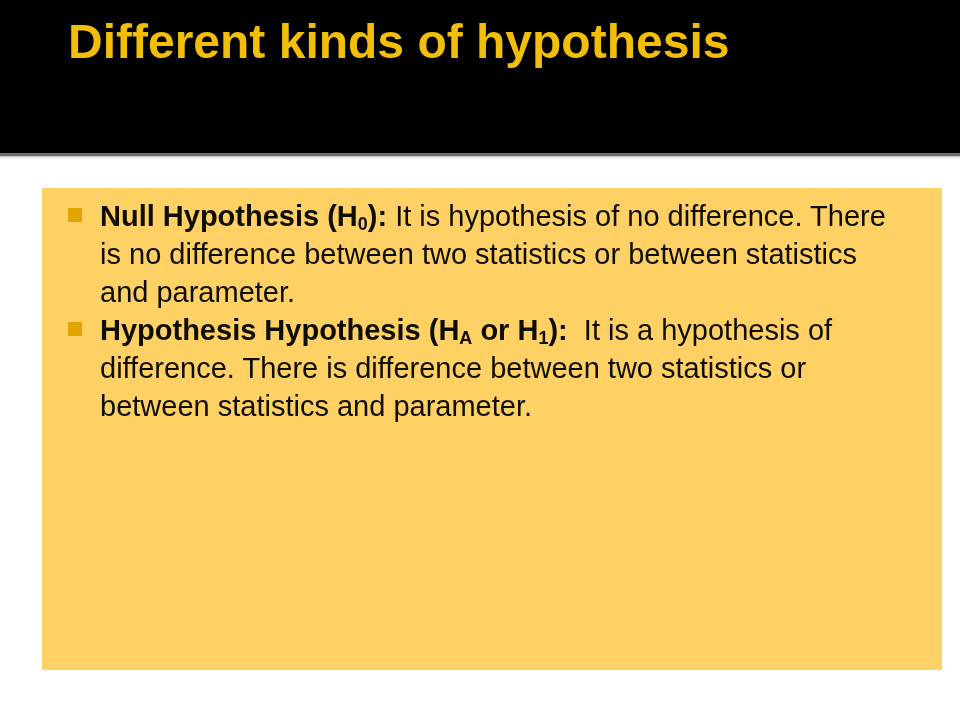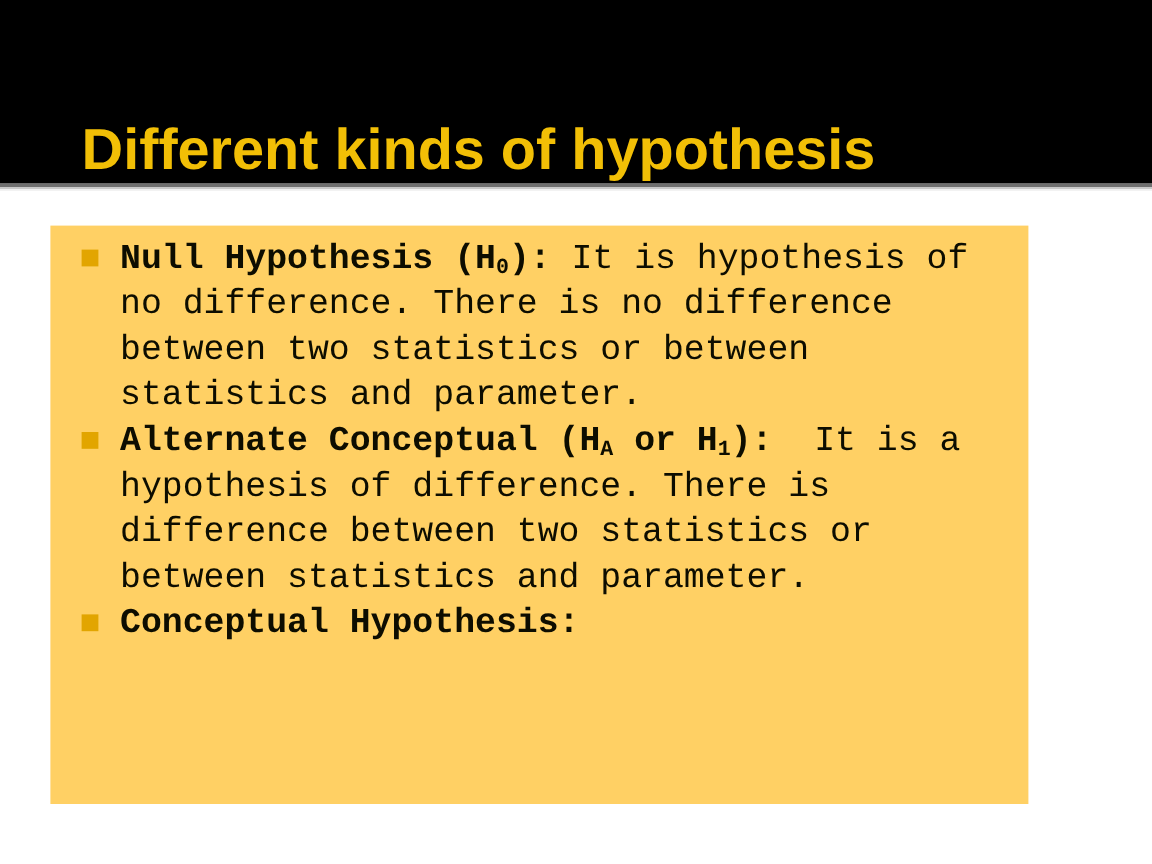--- a/index.html
+++ b/index.html
@@ -15,46 +15,45 @@
     background: var(--page-bg, #ffffff);
     overflow: hidden;
   }
   .slide-header {
     position: absolute;
     left: 0; top: 0;
     width: 960px;
     height: 153px;
     background: var(--header-bg, #000000);
     display: flex;
-    align-items: flex-end;
+    align-items: flex-start;
   }
   .slide-header h1 {
     margin: 0 0 0 68px;
     padding-top: 14px;
     font-size: 48px;
     font-weight: bold;
     letter-spacing: 0px;
     color: var(--title-color, #f2bf06);
   }
   .header-rule {
     position: absolute;
     left: 0; top: 153px;
     width: 960px;
     height: 6px;
     background: linear-gradient(#6f6f6f 0 45%, #c9c9c9 45% 75%, #efefef 75% 100%);
   }
   .content-box {
     position: absolute;
     left: 42px; top: 188px;
-    width: 815px;
+    width: 900px;
     height: 482px;
     background: var(--box-bg, #ffd064);
     box-sizing: border-box;
     padding: 9px 18px 12px 26px;
-    font-family: Liberation Mono, monospace;
   }
   .bullet-row {
     display: flex;
     align-items: flex-start;
   }
   .bullet-square {
     flex: 0 0 auto;
     width: 14px;
     height: 14px;
     margin: 11px 18px 0 0;
@@ -83,21 +82,17 @@
   </header>
   <div class="header-rule"></div>
   <main class="content-box">
     <div id="bullet-list">
         <div class="bullet-row">
           <span class="bullet-square"></span>
           <div class="bullet-text"><span class="b">Null Hypothesis (H</span><sub class="b">0</sub><span class="b">): </span><span>It is hypothesis of no difference. There is no difference between two statistics or between statistics and parameter.</span></div>
         </div>
         <div class="bullet-row">
           <span class="bullet-square"></span>
-          <div class="bullet-text"><span class="b">Alternate Conceptual (H</span><sub class="b">A</sub><span class="b"> or H</span><sub class="b">1</sub><span class="b">):&nbsp; </span><span>It is a hypothesis of difference. There is difference between two statistics or between statistics and parameter.</span></div>
-        </div>
-        <div class="bullet-row">
-          <span class="bullet-square"></span>
-          <div class="bullet-text"><span class="b">Conceptual Hypothesis:</span></div>
+          <div class="bullet-text"><span class="b">Hypothesis Hypothesis (H</span><sub class="b">A</sub><span class="b"> or H</span><sub class="b">1</sub><span class="b">):&nbsp; </span><span>It is a hypothesis of difference. There is difference between two statistics or between statistics and parameter.</span></div>
         </div>
       </div>
   </main>
 </div>
 
 </body></html>

